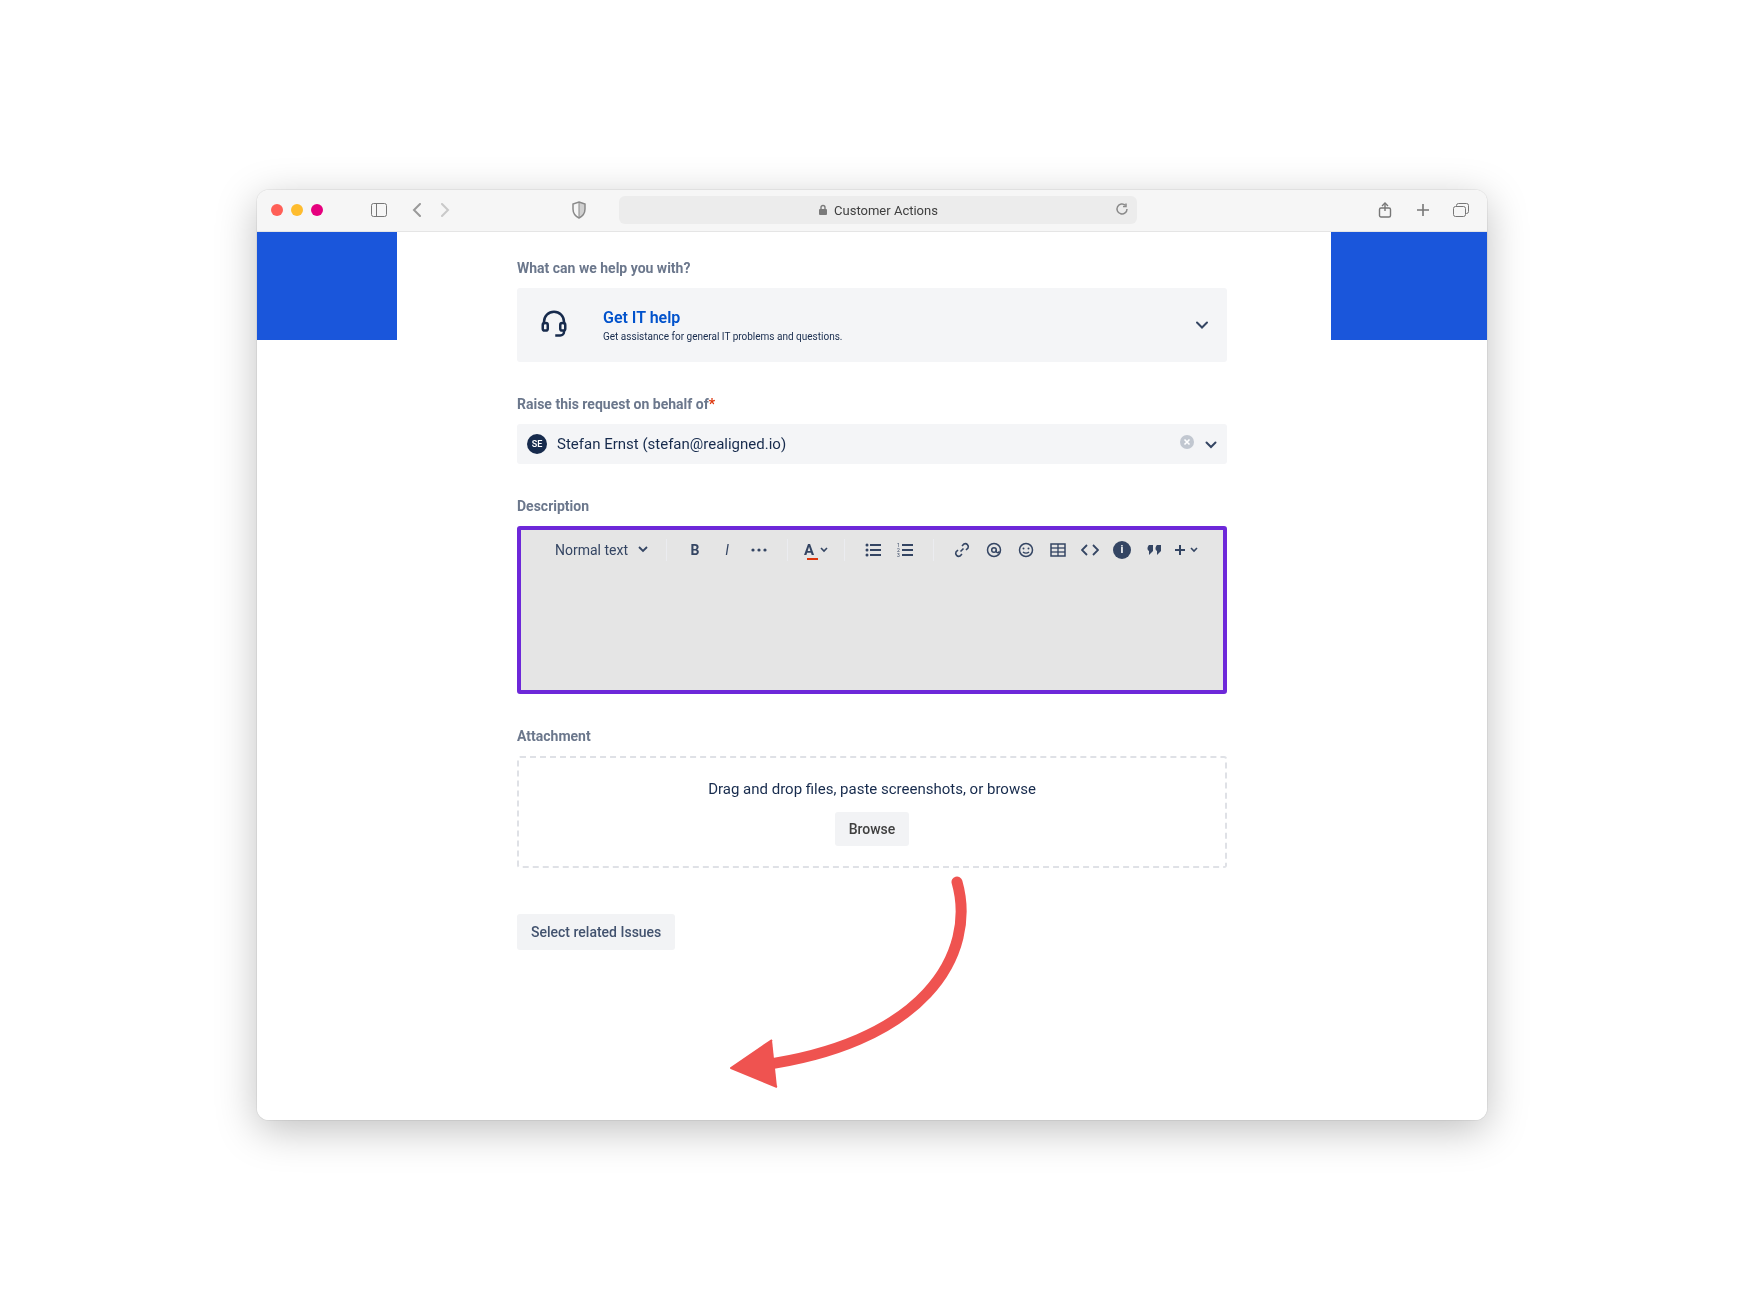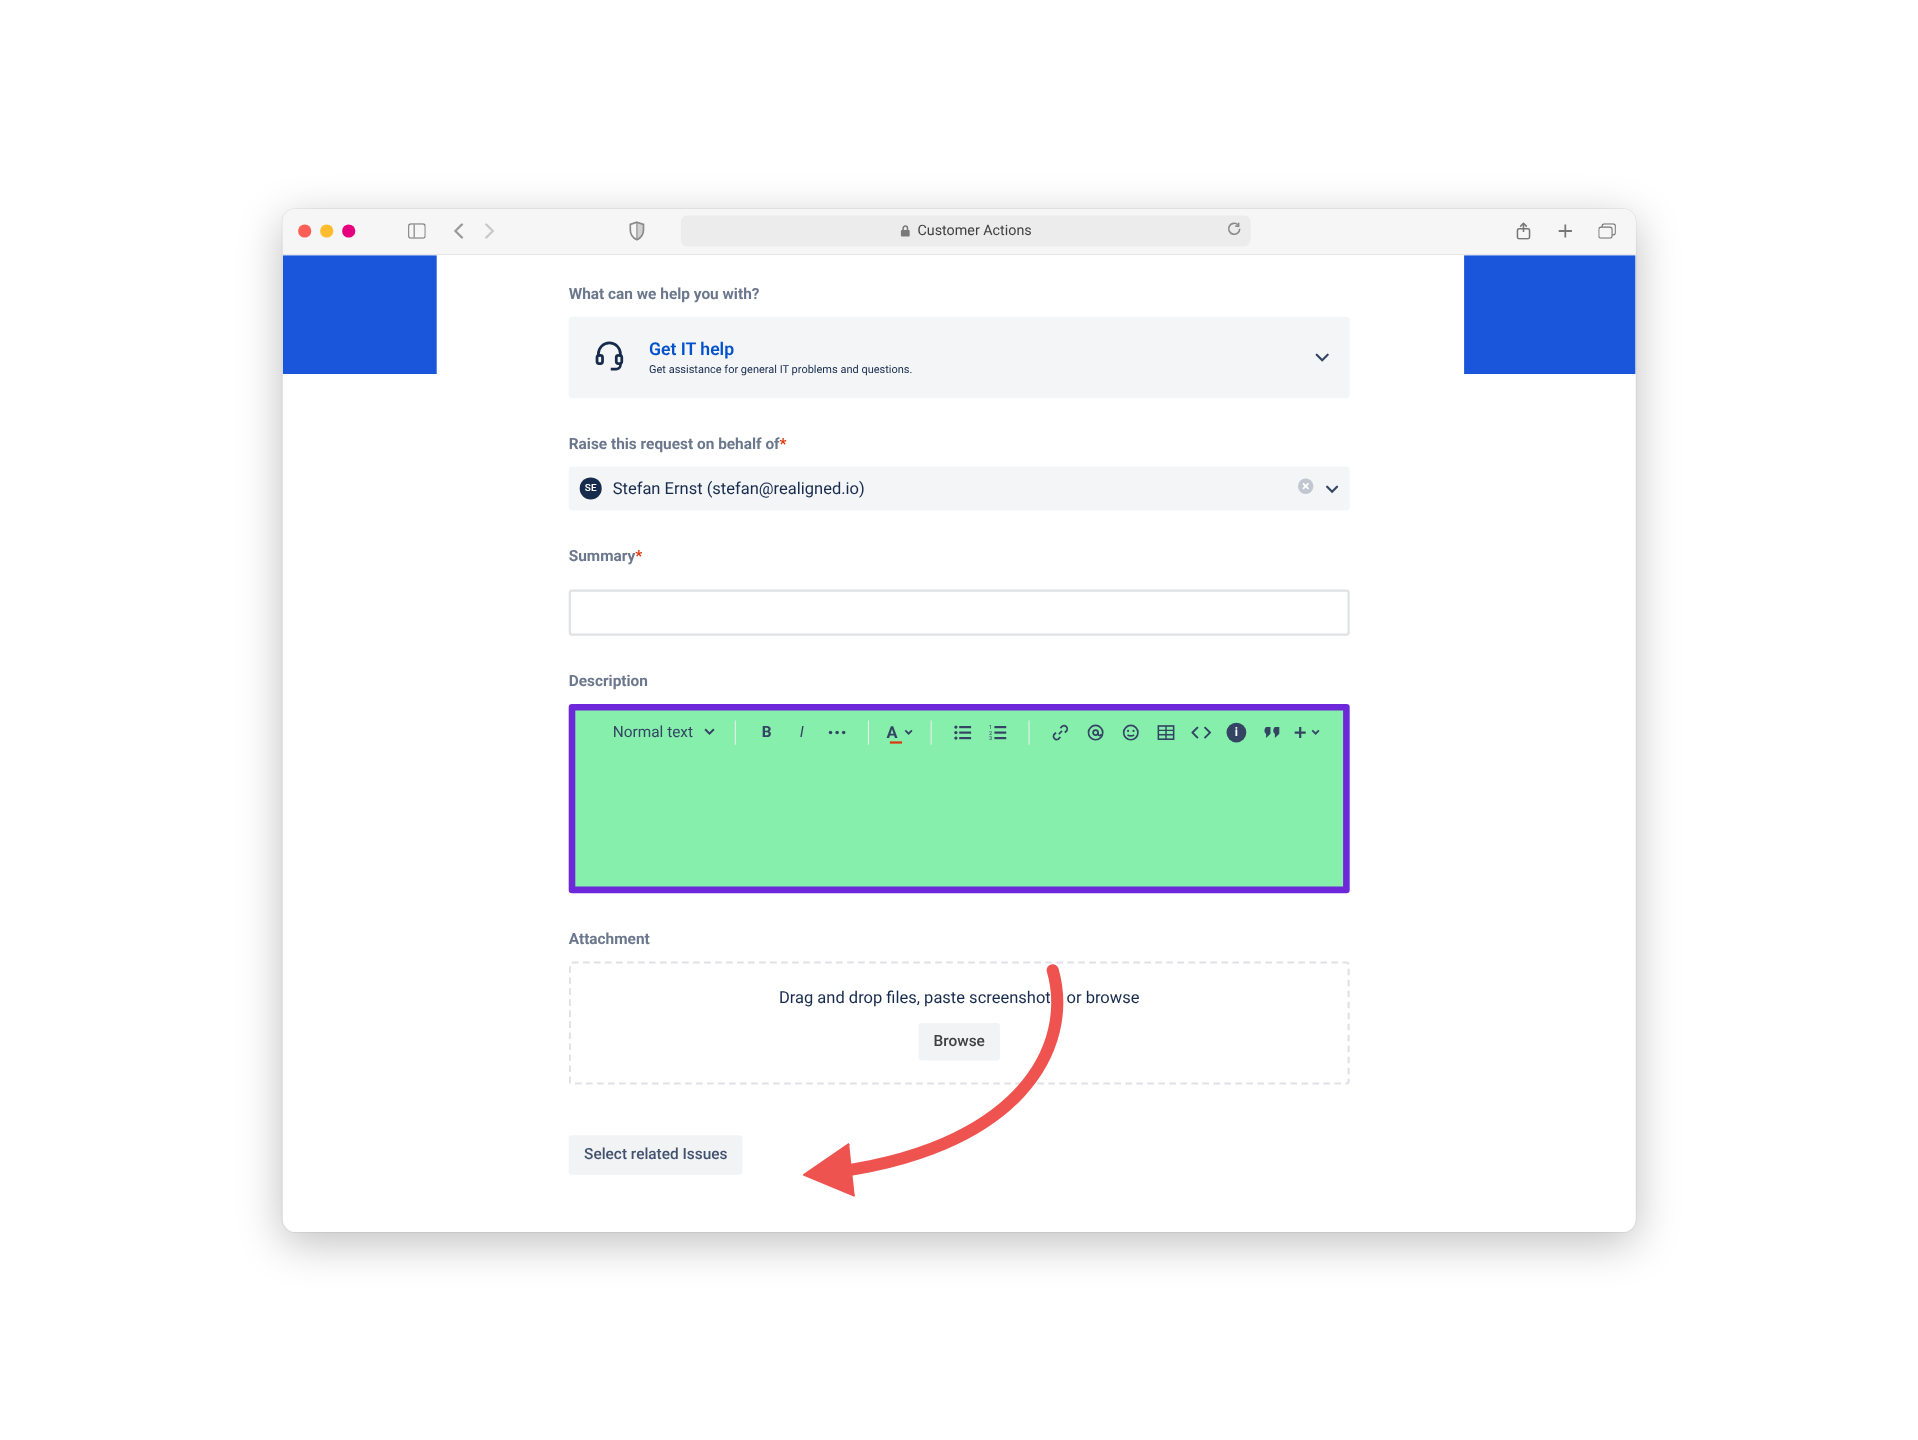--- a/index.html
+++ b/index.html
@@ -79,21 +79,21 @@
     margin: 0 auto;
     padding-top: 28px;
   }
   .label {
     color:#6b778c; font-size:14px; font-weight:700; margin-bottom:12px;
   }
   .req { color:#de350b; }
   .request-card {
     background:#f4f5f7; border-radius:3px;
     padding: 20px 22px;
-    display:flex; align-items:center; gap:21px;
+    display:flex; align-items:center; gap:34px;
     position:relative;
   }
   .request-card .chev {
     position:absolute; right:18px; top:50%; transform:translateY(-50%);
     color:#172b4d;
   }
   .headset-icon { color:#172b4d; }
   .req-title { color:#0052cc; font-weight:600; font-size:16px; }
   .req-desc { color:#172b4d; font-size:10px; margin-top:4px; }
 
@@ -112,22 +112,22 @@
   .user-name { color:#172b4d; font-size:15px; }
   .user-actions { position:absolute; right:10px; display:flex; gap:10px; align-items:center; color:#6b778c; }
 
   .summary-input {
     margin-top:10px; width:100%; height:42px;
     border: 2px solid #dfe1e6; border-radius:3px;
     padding: 0 10px; font-size:14px; background:#fff;
   }
 
   .editor {
-    margin-top:10px; border:6px solid #6d28d9; border-radius:3px;
-    background:#86efac;
+    margin-top:10px; border:4px solid #6d28d9; border-radius:3px;
+    background:#e5e5e5;
   }
   .toolbar {
     display:flex; align-items:center; height:40px;
     padding: 0 8px; gap: 4px;
     border-bottom: none;
     color:#344563;
   }
   .tb-group { display:flex; align-items:center; gap:4px; padding:0 2px; }
   .tb-sep { width:1px; height:22px; background:#ebecf0; margin: 0 8px; }
   .tb-btn {
@@ -297,24 +297,20 @@
             </div>
             <div>
               <svg width="12" height="8" viewBox="0 0 12 8">
                   <path d="M1.5 1.5 L6 6 L10.5 1.5" stroke="#344563" stroke-width="2" fill="none" stroke-linecap="round"></path>
                 </svg>
             </div>
           </div>
         </div>
       </div>
 
-      <div class="section">
-        <div class="label"><span>Summary</span><span class="req">*</span></div>
-        <input class="summary-input" type="text" value="" style="">
-      </div>
 
       <div class="section">
         <div class="label">Description</div>
         <div class="editor">
           <div class="toolbar">
             <div class="tb-btn text" style="margin-left:20px">
               <span>Normal text</span>
               <svg class="chev-sm" width="10" height="7" viewBox="0 0 10 7">
                   <path d="M1 1 L5 5 L9 1" stroke="#344563" stroke-width="1.8" fill="none"></path>
                 </svg>

